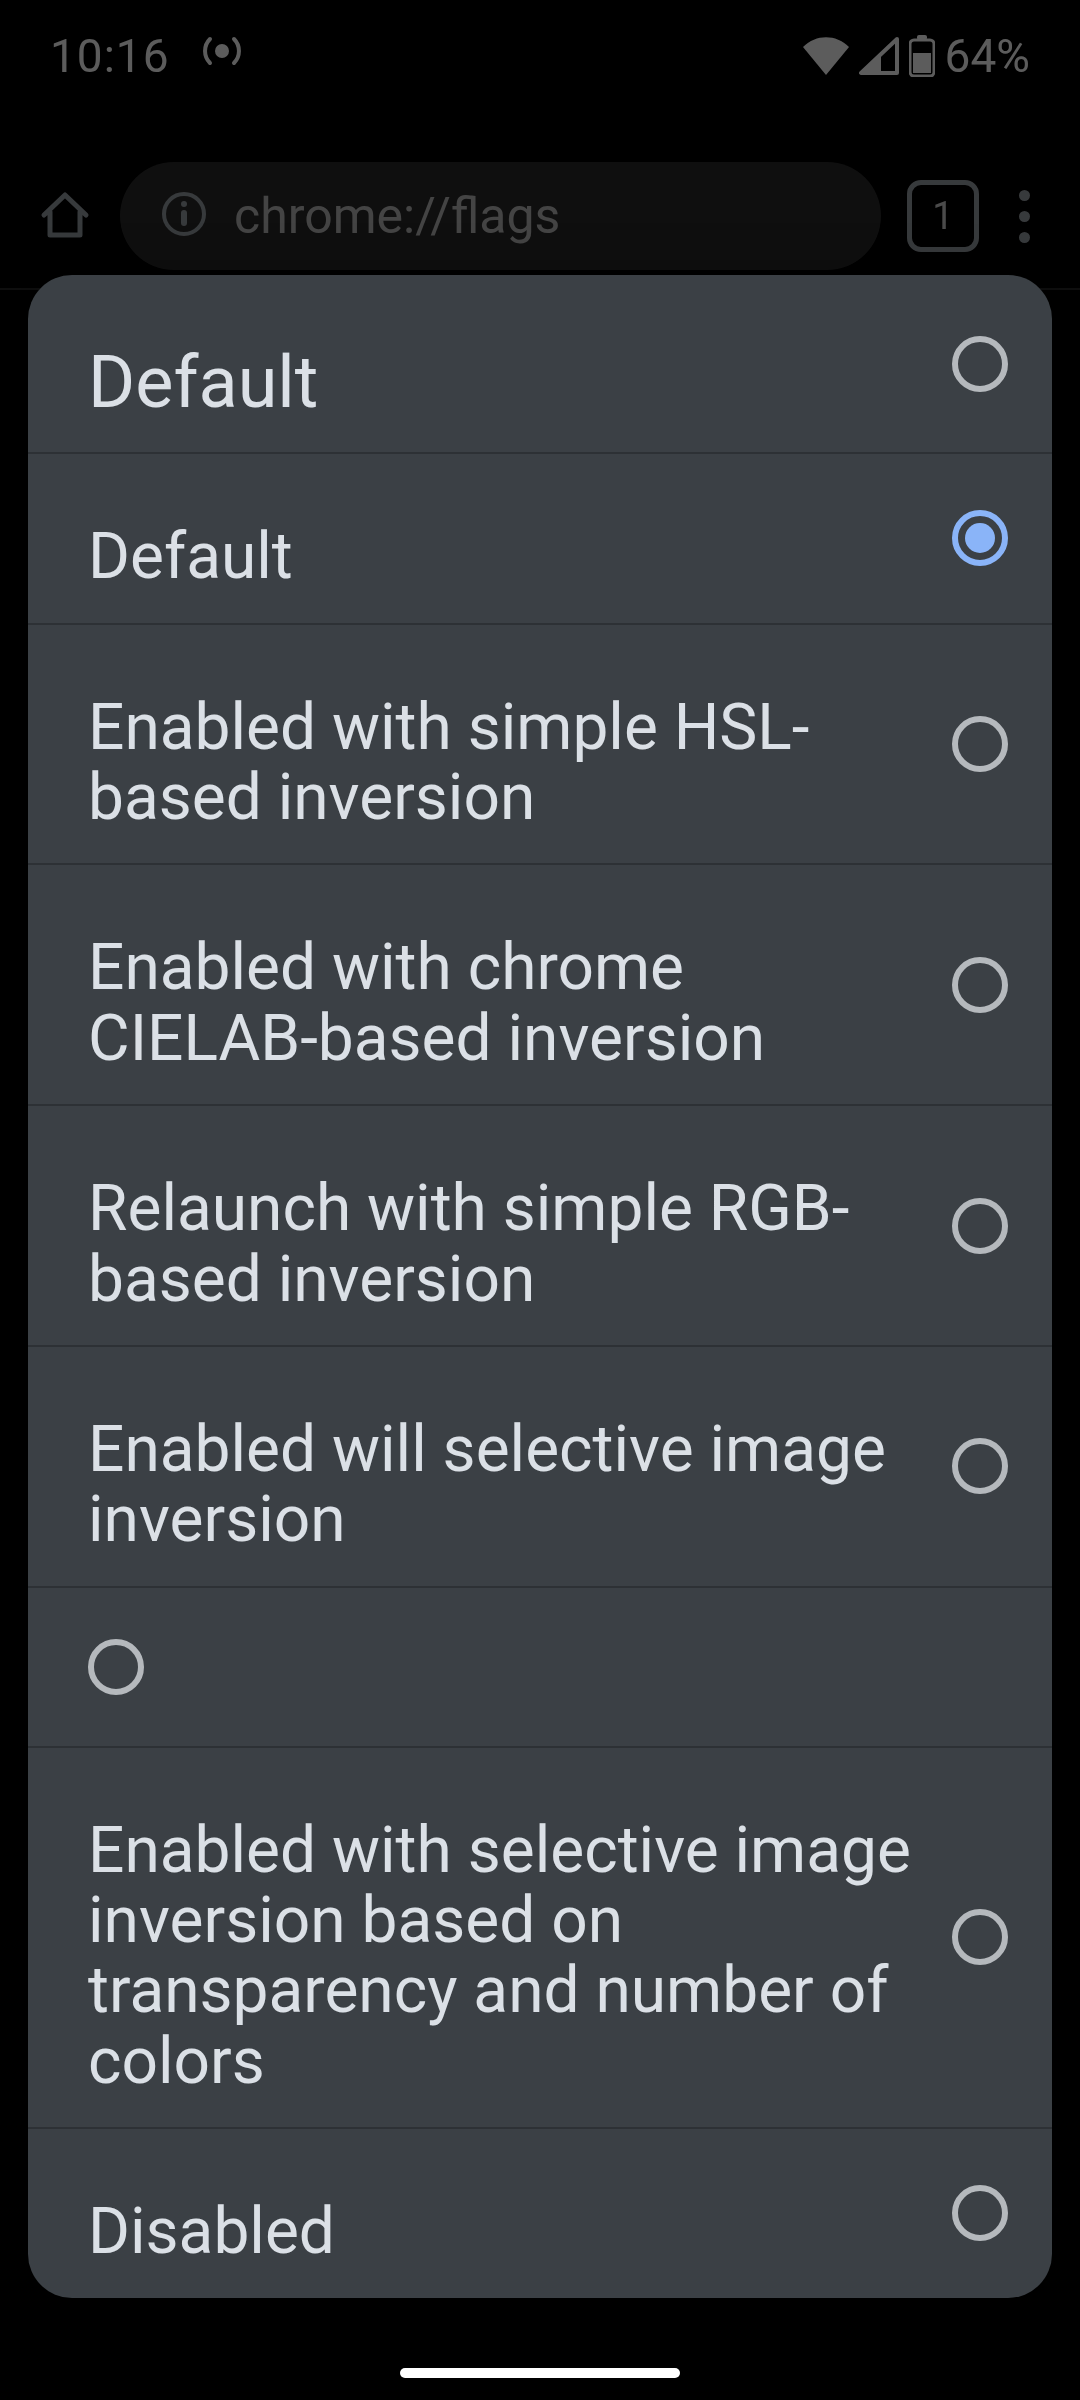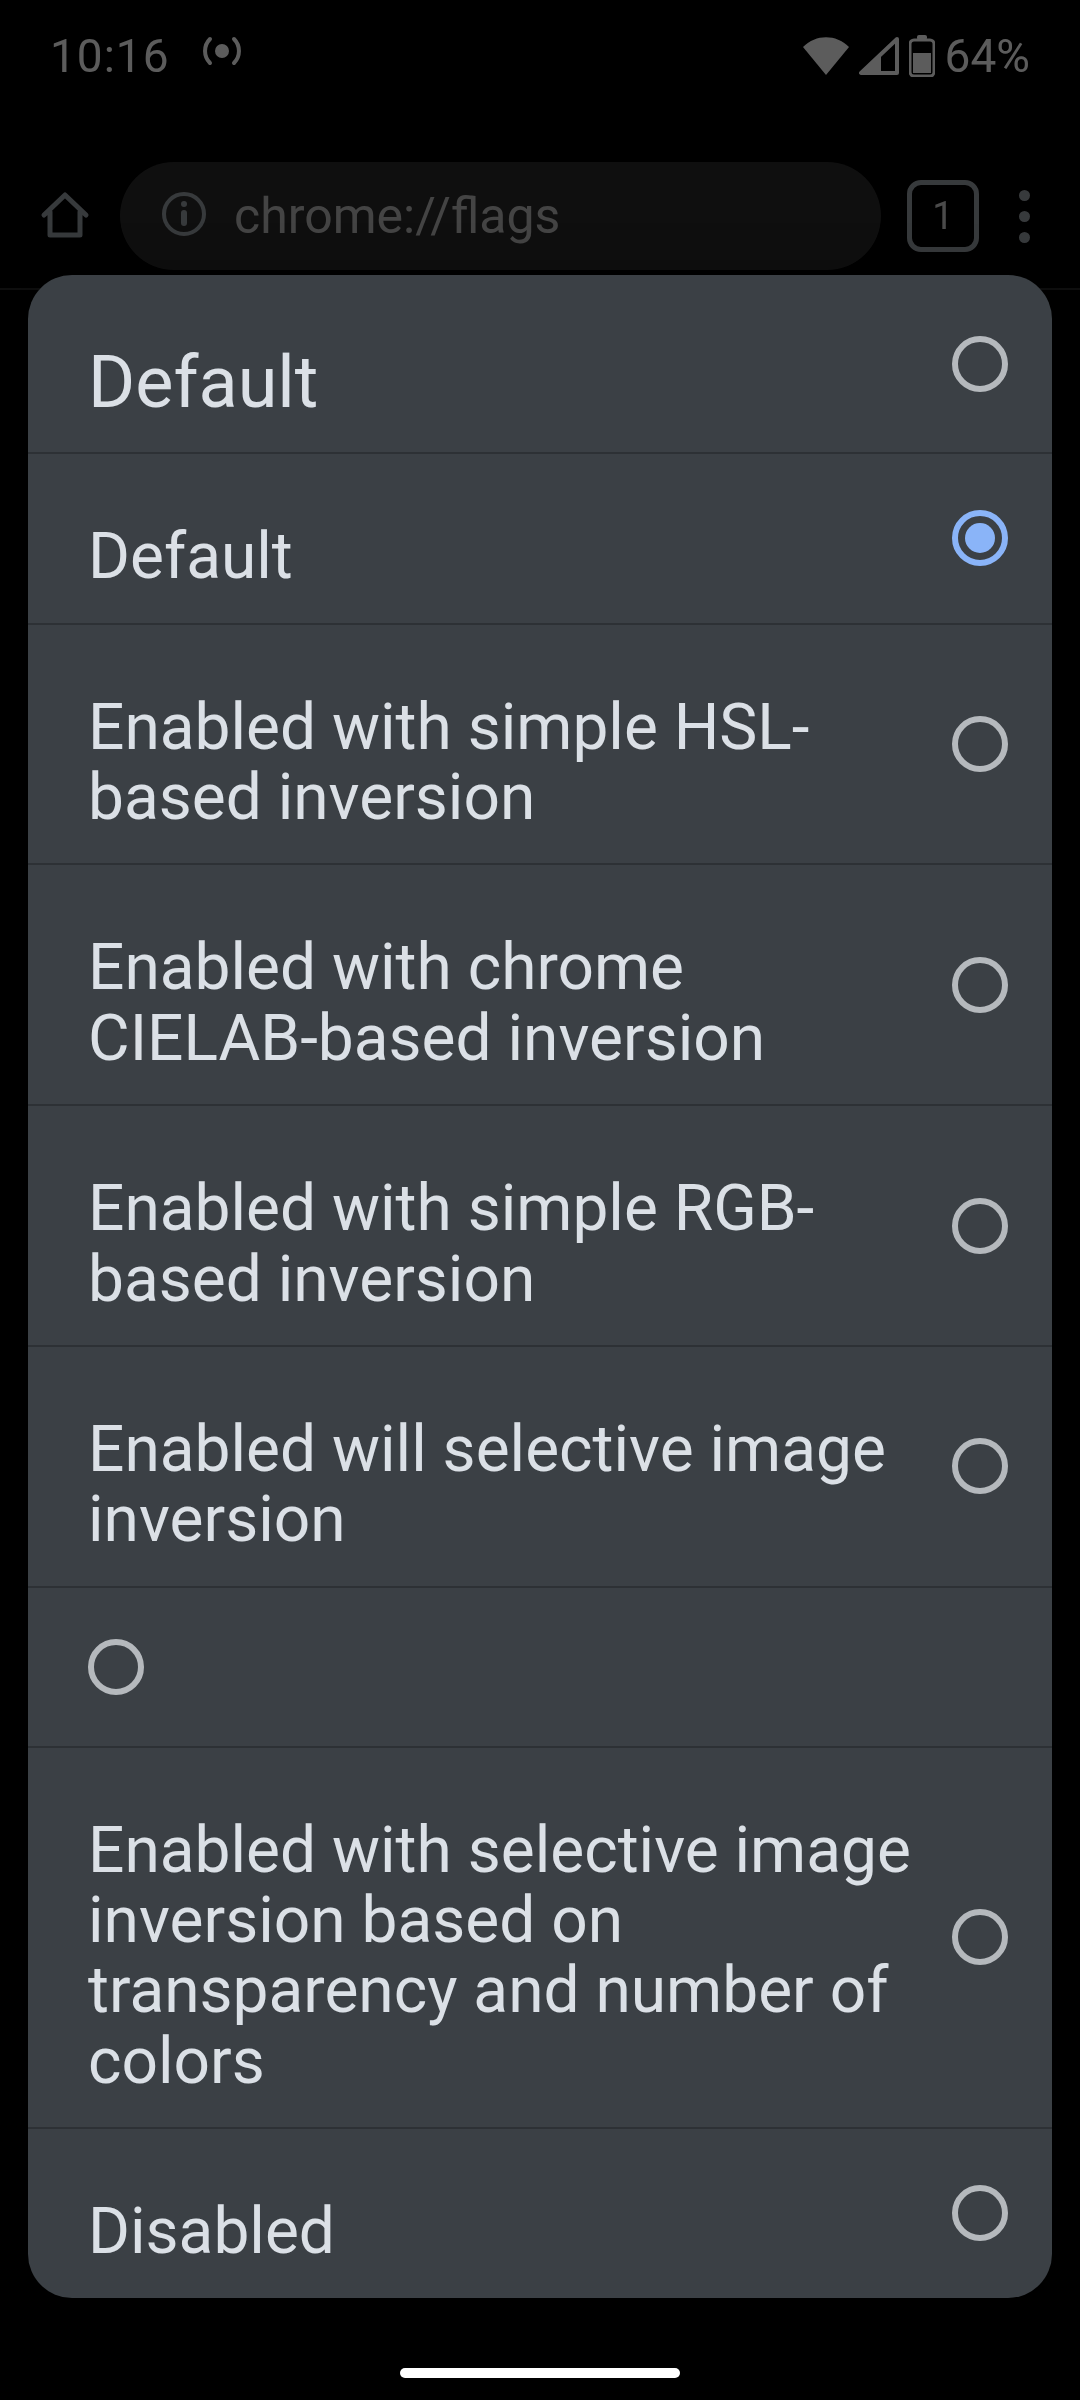--- a/index.html
+++ b/index.html
@@ -263,21 +263,21 @@
     </div>
     <div class="option">
       <div class="option-label">Enabled with simple HSL-based inversion</div>
       <div class="radio"></div>
     </div>
     <div class="option">
       <div class="option-label">Enabled with chrome CIELAB-based inversion</div>
       <div class="radio"></div>
     </div>
     <div class="option">
-      <div class="option-label">Enabled with simple RGB-based inversion</div>
+      <div class="option-label">Relaunch with simple RGB-based inversion</div>
       <div class="radio"></div>
     </div>
     <div class="option">
       <div class="option-label">Enabled will selective image inversion</div>
       <div class="radio"></div>
     </div>
     <div class="option">
       <div class="radio"></div>
     </div>
     <div class="option">

